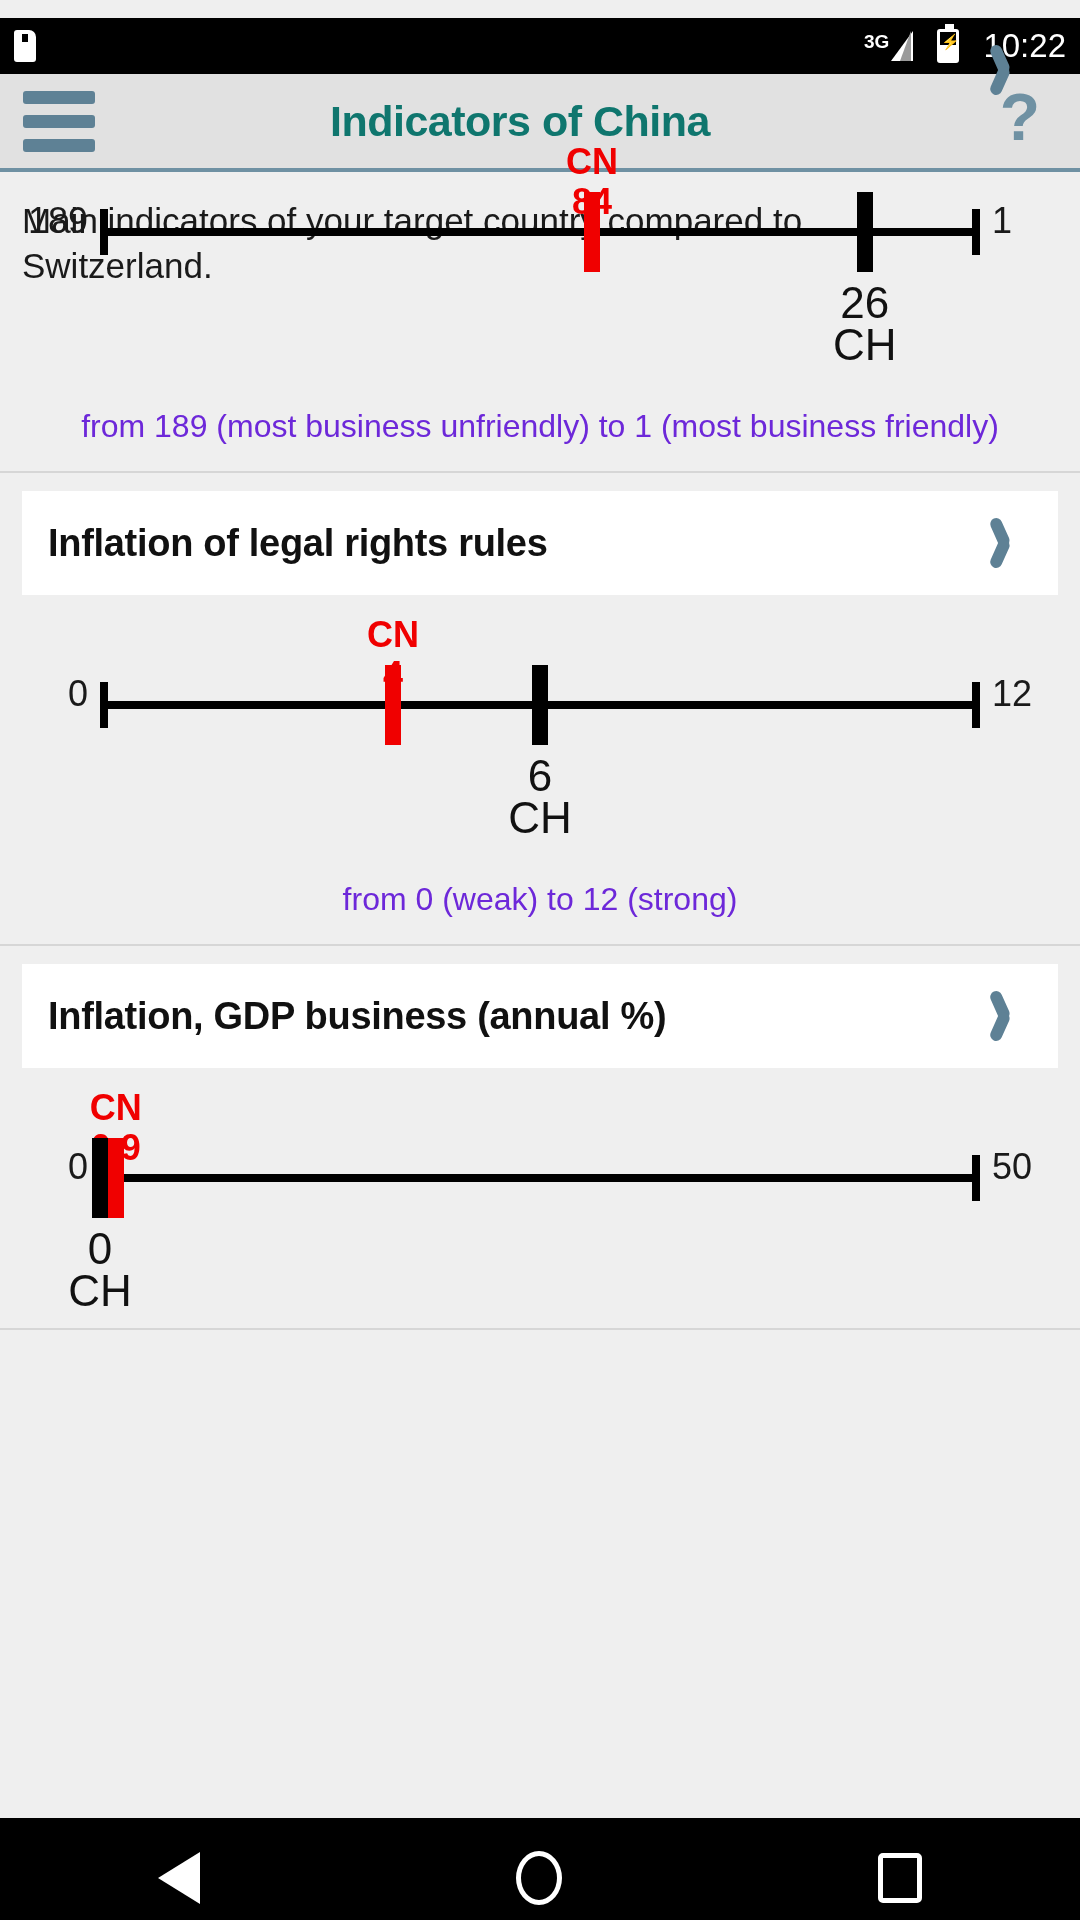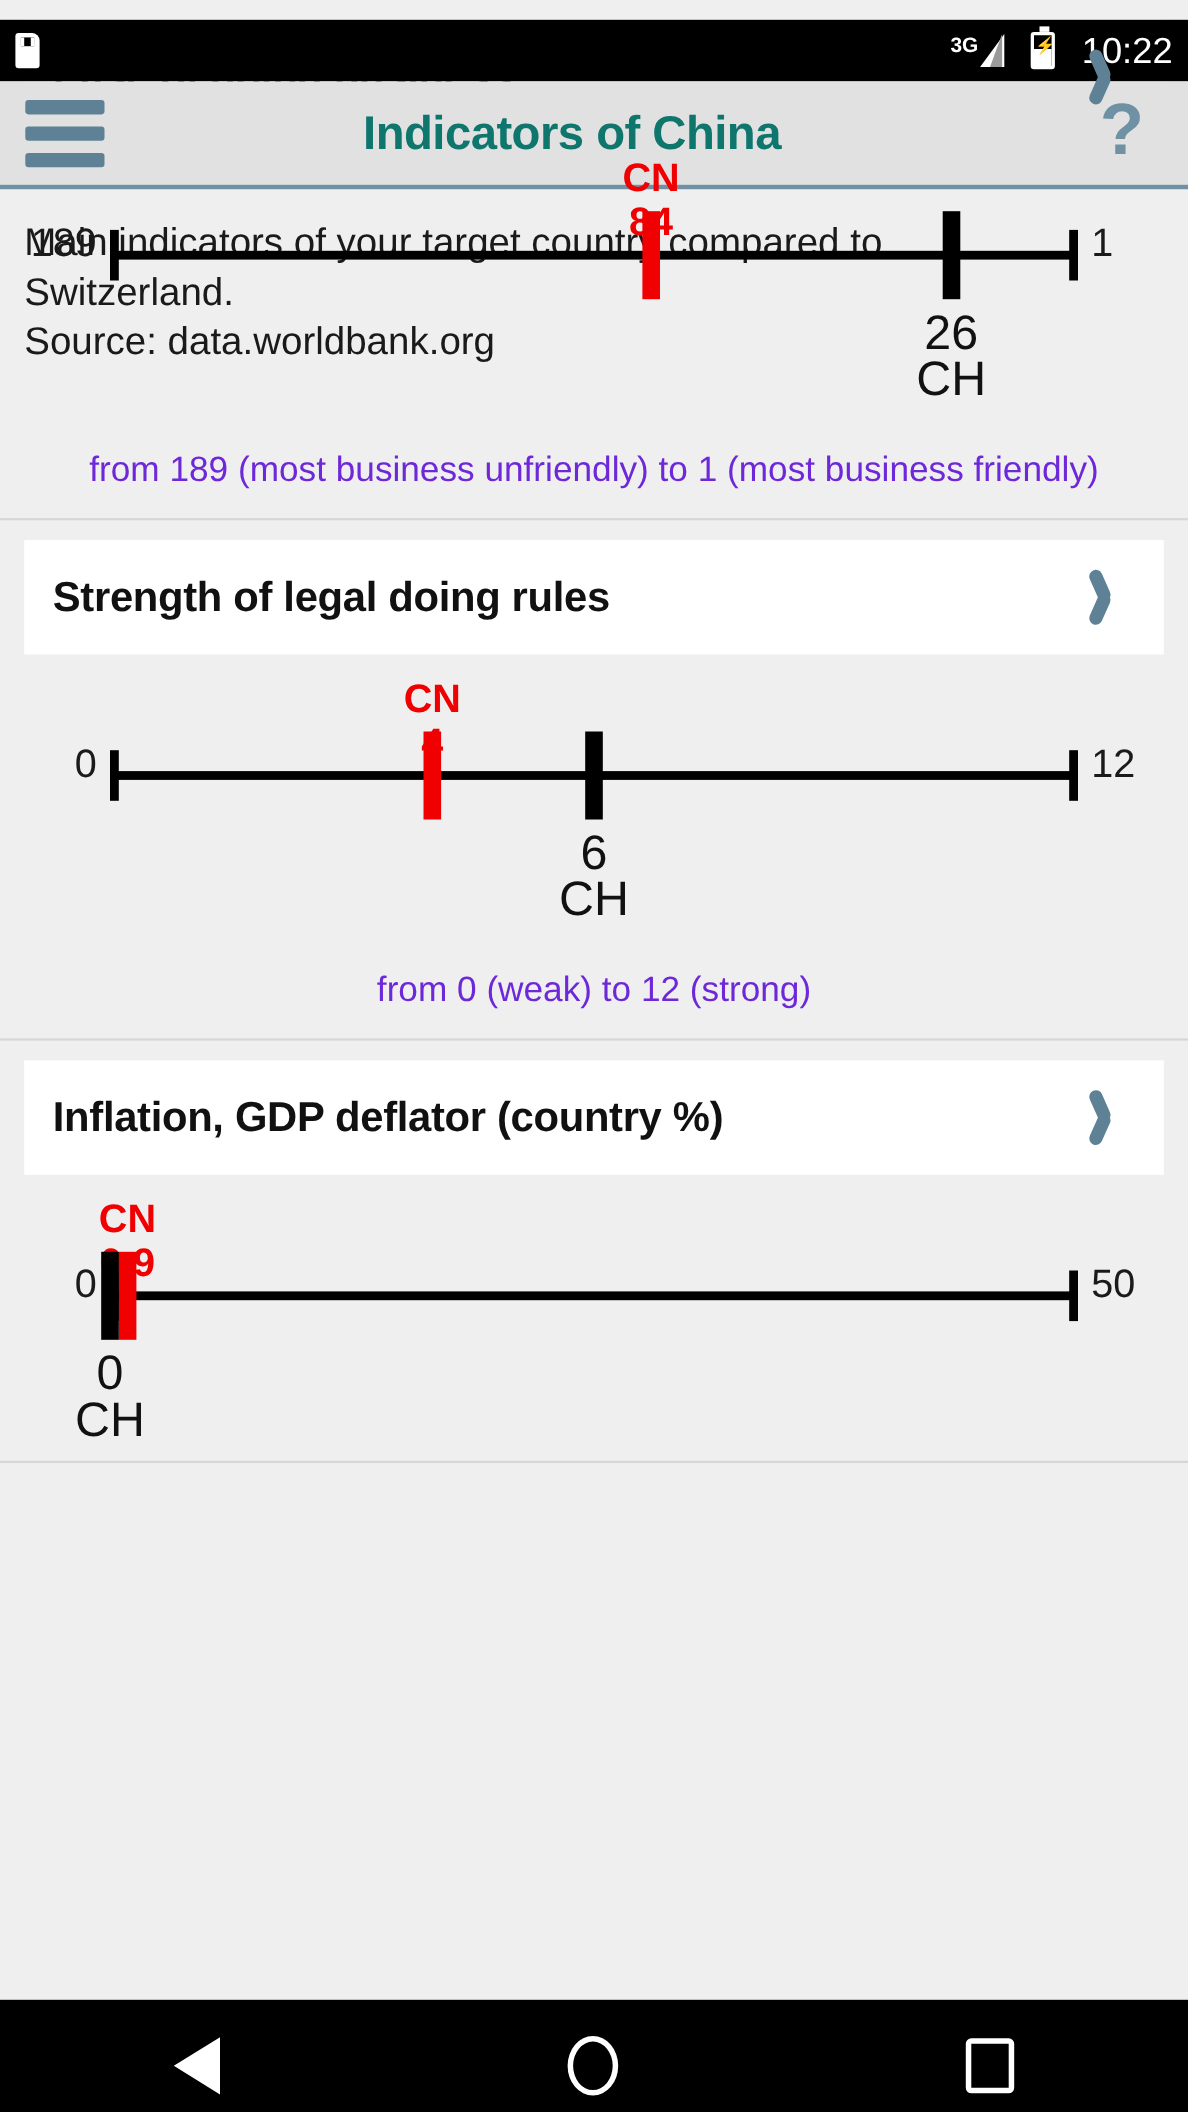--- a/index.html
+++ b/index.html
@@ -183,21 +183,20 @@
       <span></span>
       <span></span>
     </div>
     <div class="appbar-title">Indicators of China</div>
     <div class="help-icon">?</div>
   </div>
 
   <div class="desc">
     <div>Main indicators of your target country compared to</div>
     <div>Switzerland.</div>
-    <div>Source: data.worldbank.org</div>
   </div>
 
   <div id="sections-host">
       <div class="section">
         <div class="card-header">
           <div class="card-title">Ease of doing business</div>
           <div class="chev"></div>
         </div>
         <div class="chart">
           <div class="axis-row">
@@ -216,21 +215,21 @@
           <div class="ch-label" style="left: 864.72px;">
             <div>26</div>
             <div>CH</div>
           </div>
         </div>
         <div class="caption">from 189 (most business unfriendly) to 1 (most business friendly)</div>
         <div class="sep"></div>
       </div>
       <div class="section">
         <div class="card-header">
-          <div class="card-title">Strength of legal doing rules</div>
+          <div class="card-title">Inflation of legal rights rules</div>
           <div class="chev"></div>
         </div>
         <div class="chart">
           <div class="axis-row">
             <div class="line"></div>
             <div class="endcap left"></div>
             <div class="endcap right"></div>
             <div class="lbl-min">0</div>
             <div class="lbl-max">12</div>
           </div>
@@ -243,21 +242,21 @@
           <div class="ch-label" style="left: 540px;">
             <div>6</div>
             <div>CH</div>
           </div>
         </div>
         <div class="caption">from 0 (weak) to 12 (strong)</div>
         <div class="sep"></div>
       </div>
       <div class="section">
         <div class="card-header">
-          <div class="card-title">Inflation, GDP deflator (country %)</div>
+          <div class="card-title">Inflation, GDP business (annual %)</div>
           <div class="chev"></div>
         </div>
         <div class="chart">
           <div class="axis-row">
             <div class="line"></div>
             <div class="endcap left"></div>
             <div class="endcap right"></div>
             <div class="lbl-min">0</div>
             <div class="lbl-max">50</div>
           </div>

